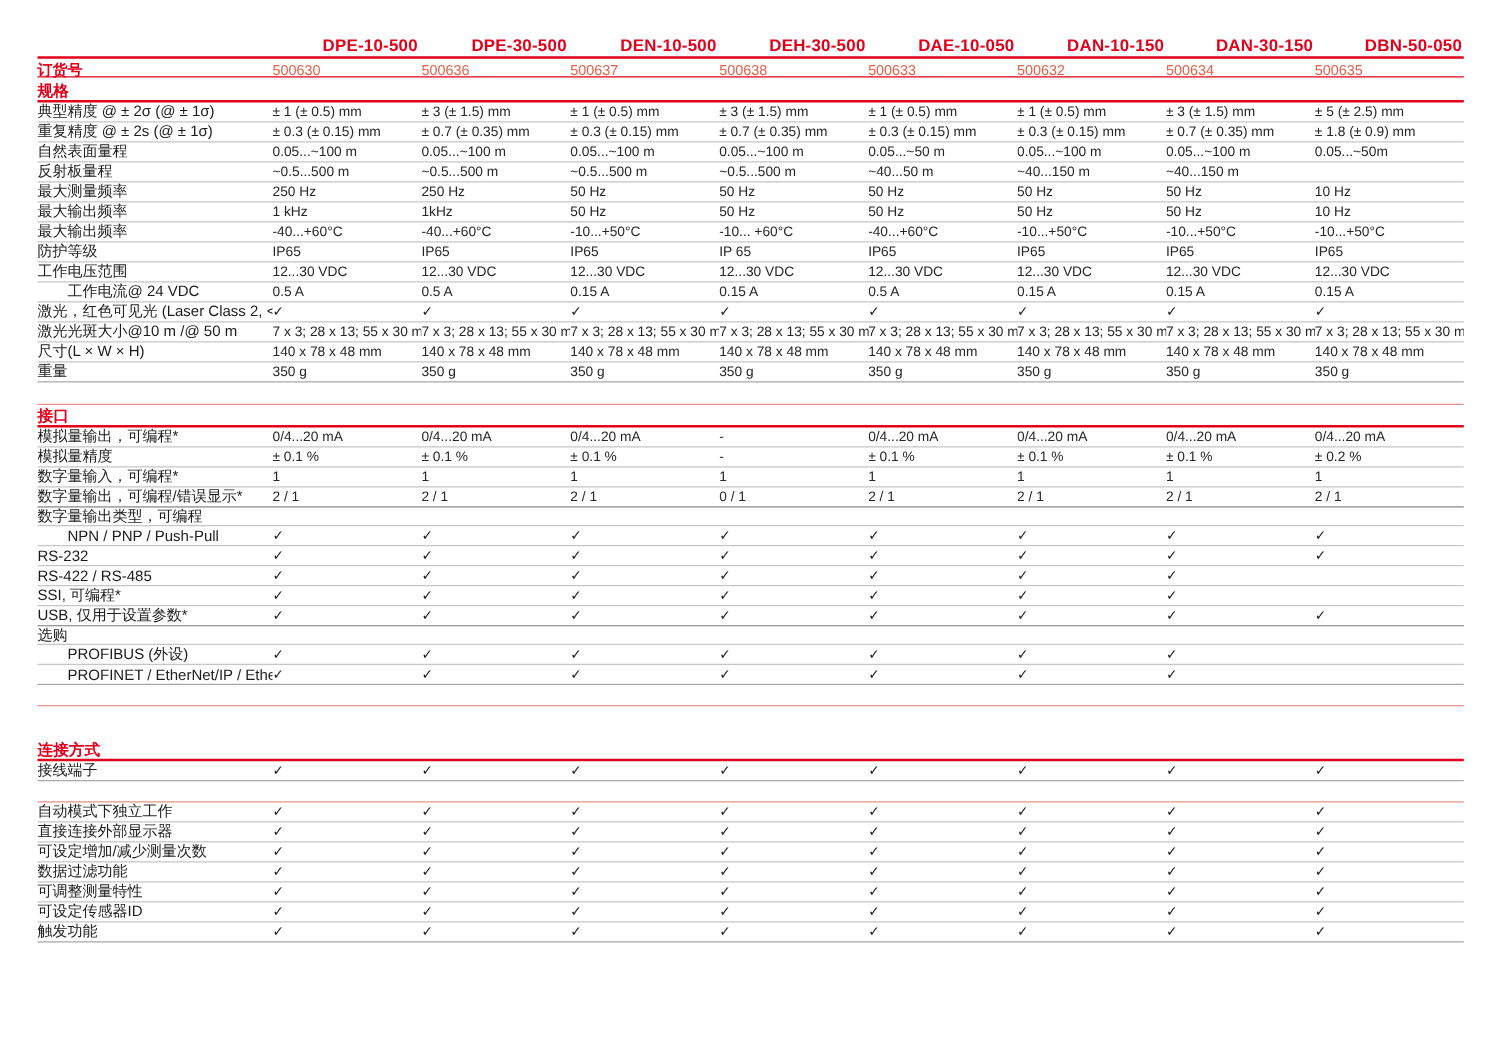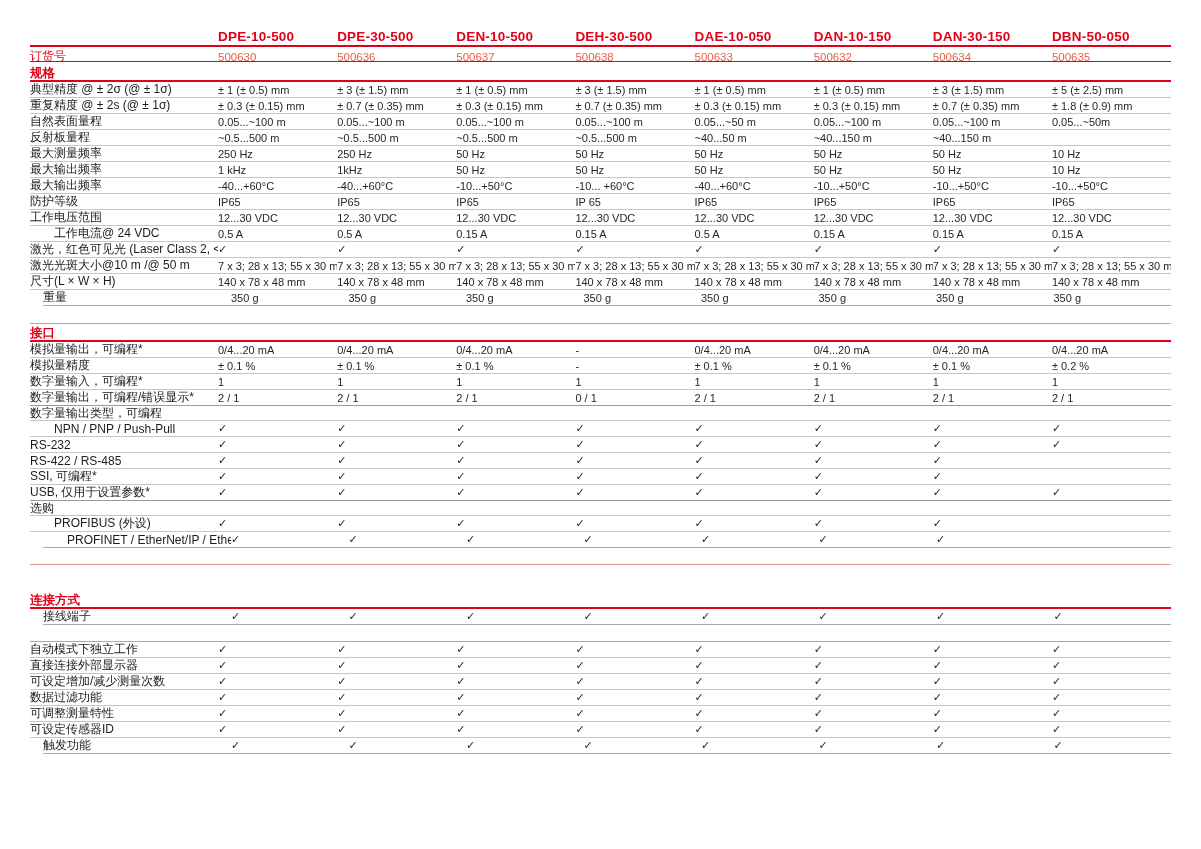--- a/index.html
+++ b/index.html
@@ -4,39 +4,39 @@
 <style>
   html,body{margin:0;padding:0;background:#ffffff;}
   body{font-family:"Liberation Sans","DejaVu Sans",sans-serif;color:#1c1c1c;
        -webkit-font-smoothing:antialiased;}
   #page{position:relative;width:1201px;height:849px;background:#fff;overflow:hidden;}
   #spec-table{position:absolute;left:30px;top:28px;width:1141px;}
 
   .grid-row{display:grid;grid-template-columns:188px repeat(8,1fr);align-items:center;}
 
   
-  .product-row{height:17px;border-bottom:2px solid var(--red);}
+  .product-row{height:17px;border-bottom:2px solid var(--red);gap:40px;}
   .product-name{font-size:13.5px;font-weight:bold;color:var(--red);letter-spacing:.2px;}
 
   
   .order-row{height:13px;border-bottom:1px solid var(--red);padding:1px 0 0 0;}
-  .order-label{font-size:12px;font-weight:normal;color:var(--red);}
+  .order-label{font-size:12px;font-weight:bold;color:var(--red);}
   .order-no{font-size:11.5px;color:var(--order-red);}
 
   
   .section{margin-top:0;}
   .section.spaced{border-top:1px solid #e3938c;}
   .section-title{font-size:12.5px;font-weight:bold;color:var(--red);
                  height:14px;line-height:14px;padding-top:2px;
                  border-bottom:2.5px solid var(--red);}
   .section-title.thin{border-bottom-width:2px;margin-top:26px;}
 
   
   .data-row{height:16px;border-bottom:1px solid #c6c6c6;box-sizing:border-box;}
-  .data-row.last{border-bottom:1px solid #a8a8a8;margin-left:13px;}
+  .data-row.last{border-bottom:1px solid #a8a8a8;}
   .data-row.subhead{border-top:1px solid #9a9a9a;margin-top:-1px;}
   .row-label{font-size:12px;color:#1c1c1c;white-space:nowrap;overflow:hidden;}
   .row-label.indent{padding-left:24px;}
   .cell{font-size:11px;color:#262626;white-space:nowrap;overflow:hidden;}
   .cell.check{font-size:11px;color:#1c1c1c;}
 </style>
 </head>
 <body>
 
 <div id="page">

